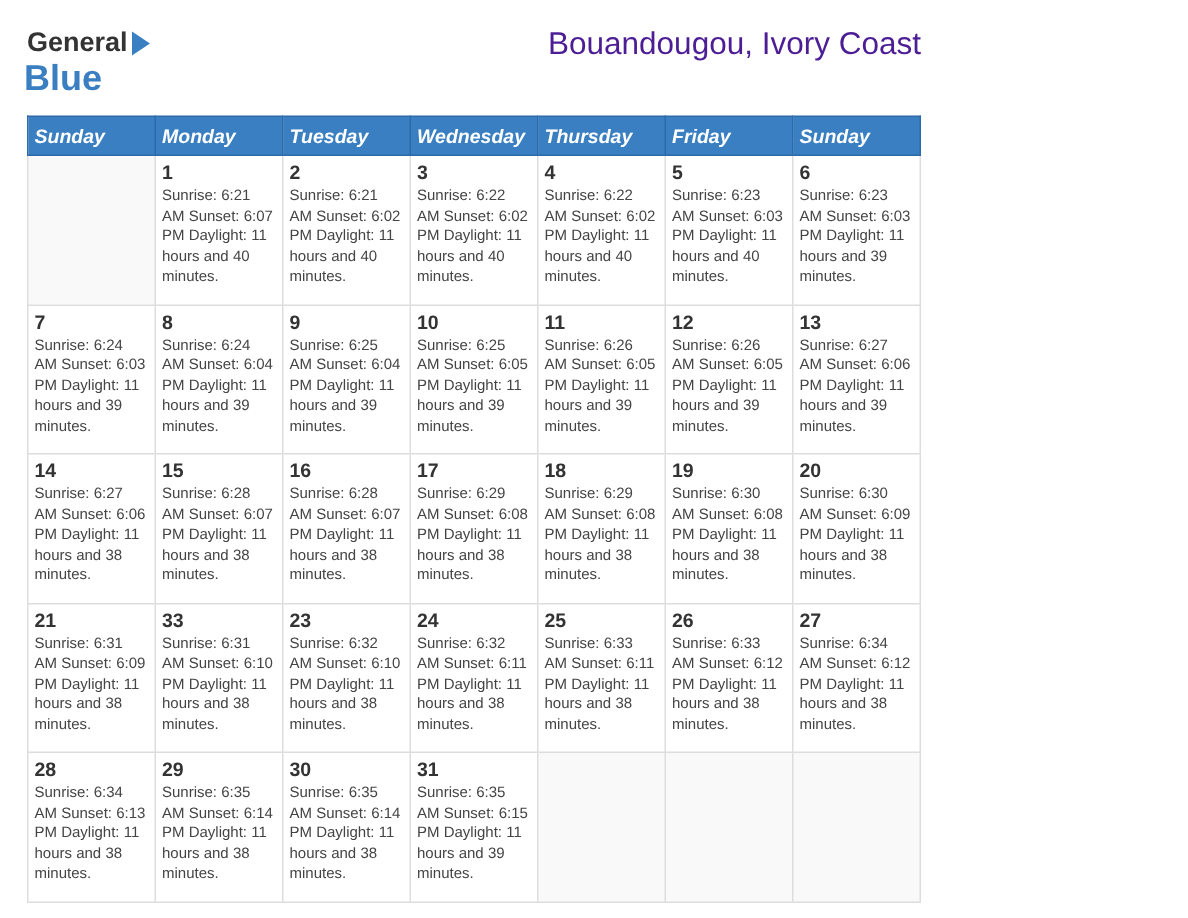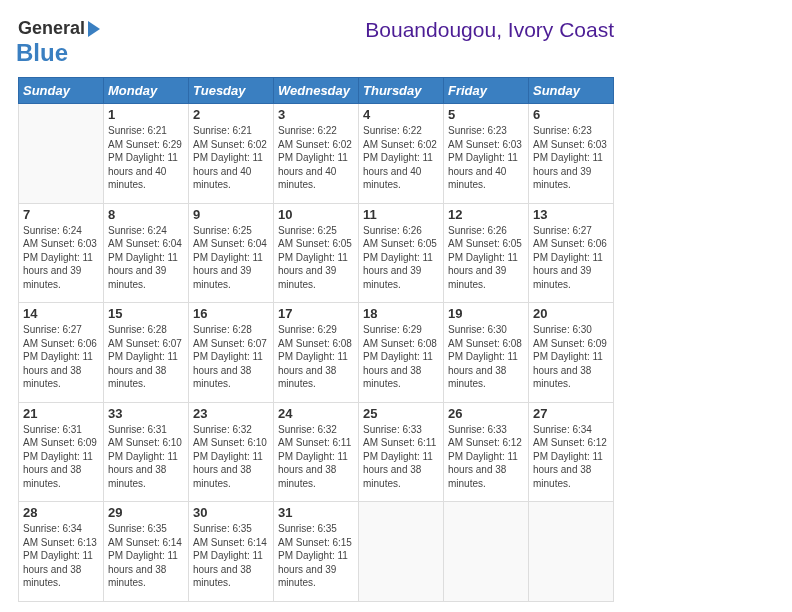--- a/index.html
+++ b/index.html
@@ -132,21 +132,21 @@
           <th>Friday</th>
           <th>Sunday</th>
         </tr>
     </thead>
     <tbody id="cal-body">
         <tr>
           <td class="empty"></td>
           <td>
             <span class="day-num">1</span>
             <div class="day-info">Sunrise: 6:21 AM
-Sunset: 6:29 PM
+Sunset: 6:07 PM
 Daylight: 11 hours
 and 40 minutes.</div>
           </td>
           <td>
             <span class="day-num">2</span>
             <div class="day-info">Sunrise: 6:21 AM
 Sunset: 6:02 PM
 Daylight: 11 hours
 and 40 minutes.</div>
           </td>

